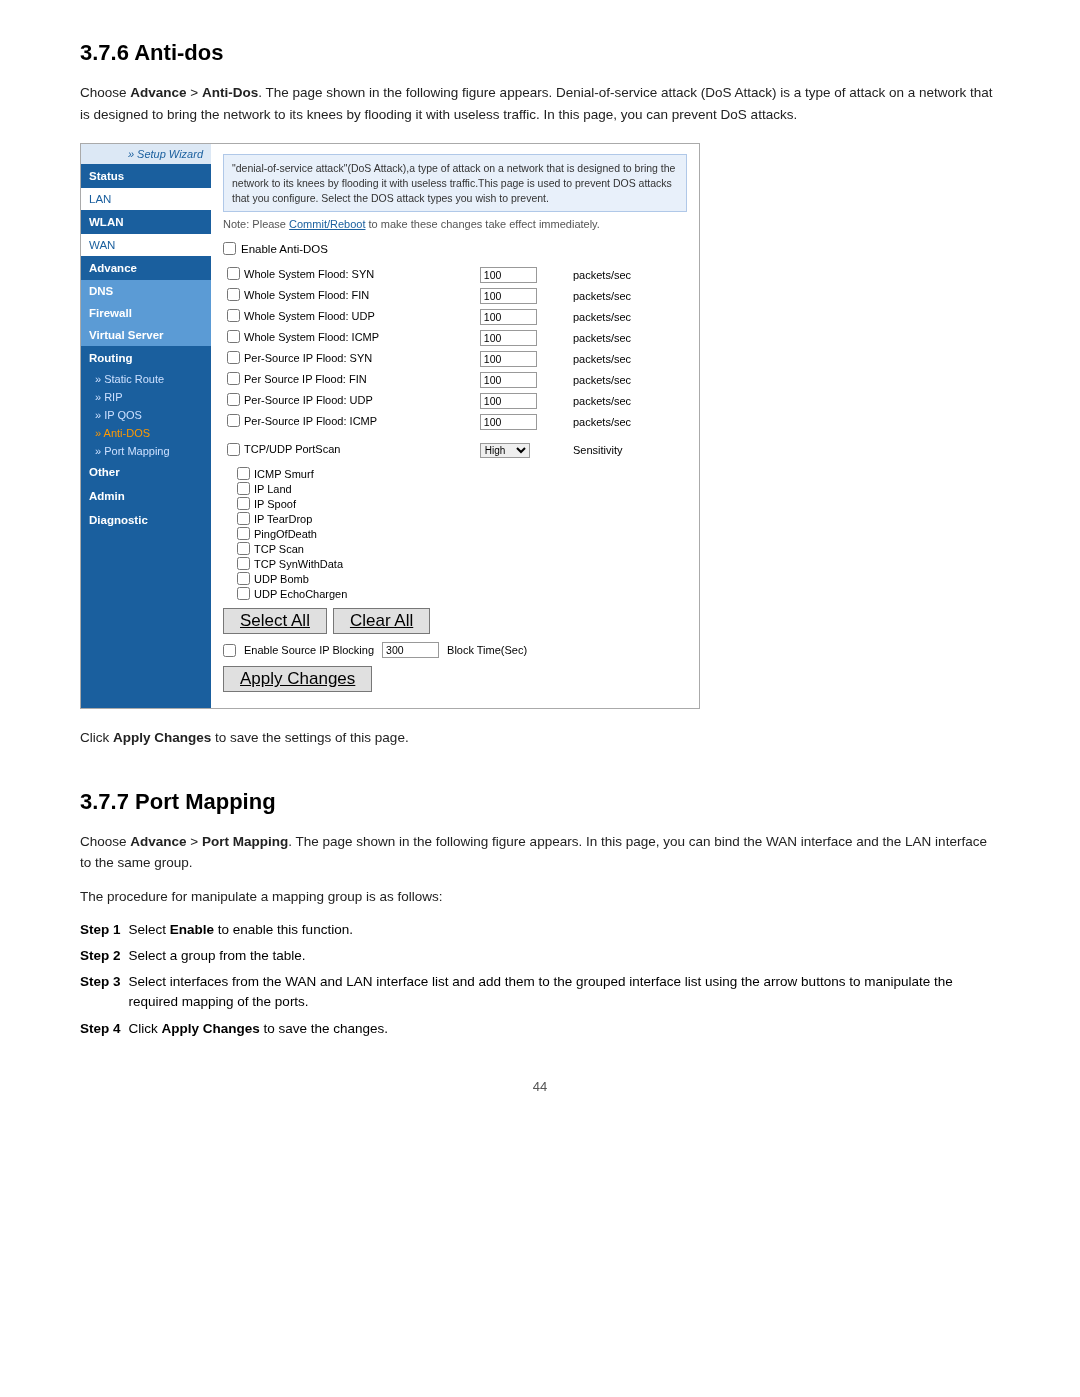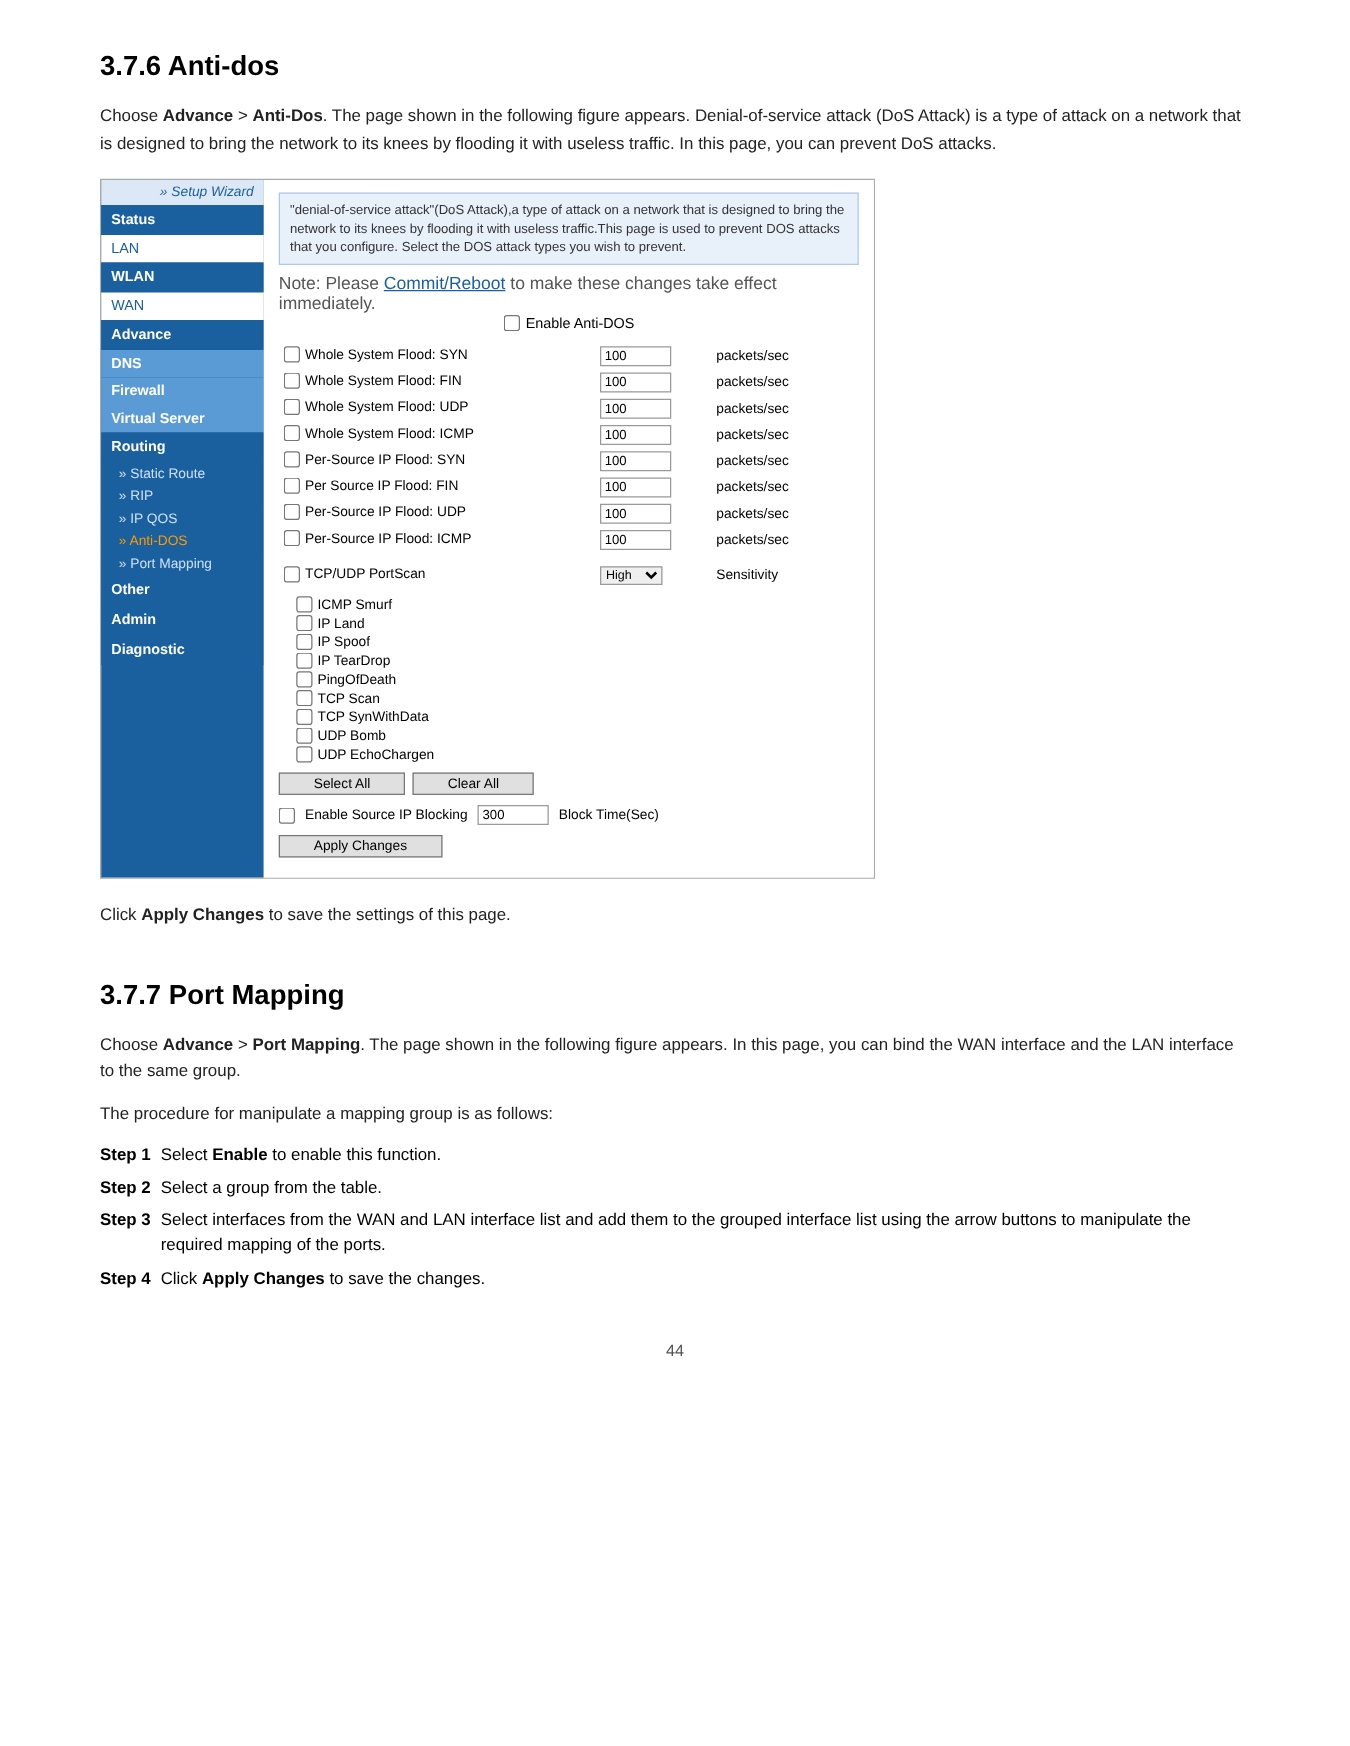--- a/index.html
+++ b/index.html
@@ -97,39 +97,38 @@
     .info-box {
       background: #e8f0fa;
       border: 1px solid #b0c8e8;
       padding: 6px 8px;
       font-size: 10.5px;
       color: #333;
       margin-bottom: 6px;
       line-height: 1.4;
     }
     .note-line {
-      font-size: 14px;
+      font-size: 11px;
       color: #555;
-      margin-bottom: 2px;
+      margin-bottom: 12px;
     }
     .note-line a {
       color: #1a5f9e;
       text-decoration: underline;
     }
 
     .dos-section {
       margin-bottom: 6px;
     }
     .enable-row {
       display: flex;
       align-items: center;
       gap: 5px;
       margin-bottom: 8px;
       font-size: 11.5px;
-      justify-content: center;
     }
 
     .flood-table {
       width: 100%;
       font-size: 11px;
       margin-bottom: 6px;
     }
     .flood-table td {
       padding: 1.5px 2px;
       vertical-align: middle;
@@ -168,25 +167,26 @@
       margin-left: 14px;
       margin-bottom: 8px;
     }
 
     .btn-row {
       display: flex;
       gap: 6px;
       margin-bottom: 8px;
     }
     .btn {
-      padding: 2px 27px;
-      font-size: 11px;
+      padding: 2px 16px;
+      font-size: 17px;
       border: 1px solid #777;
       background: #e0e0e0;
       cursor: pointer;
+      text-decoration: underline;
     }
 
     .block-row {
       display: flex;
       align-items: center;
       gap: 8px;
       font-size: 11px;
       margin-bottom: 8px;
     }
 

